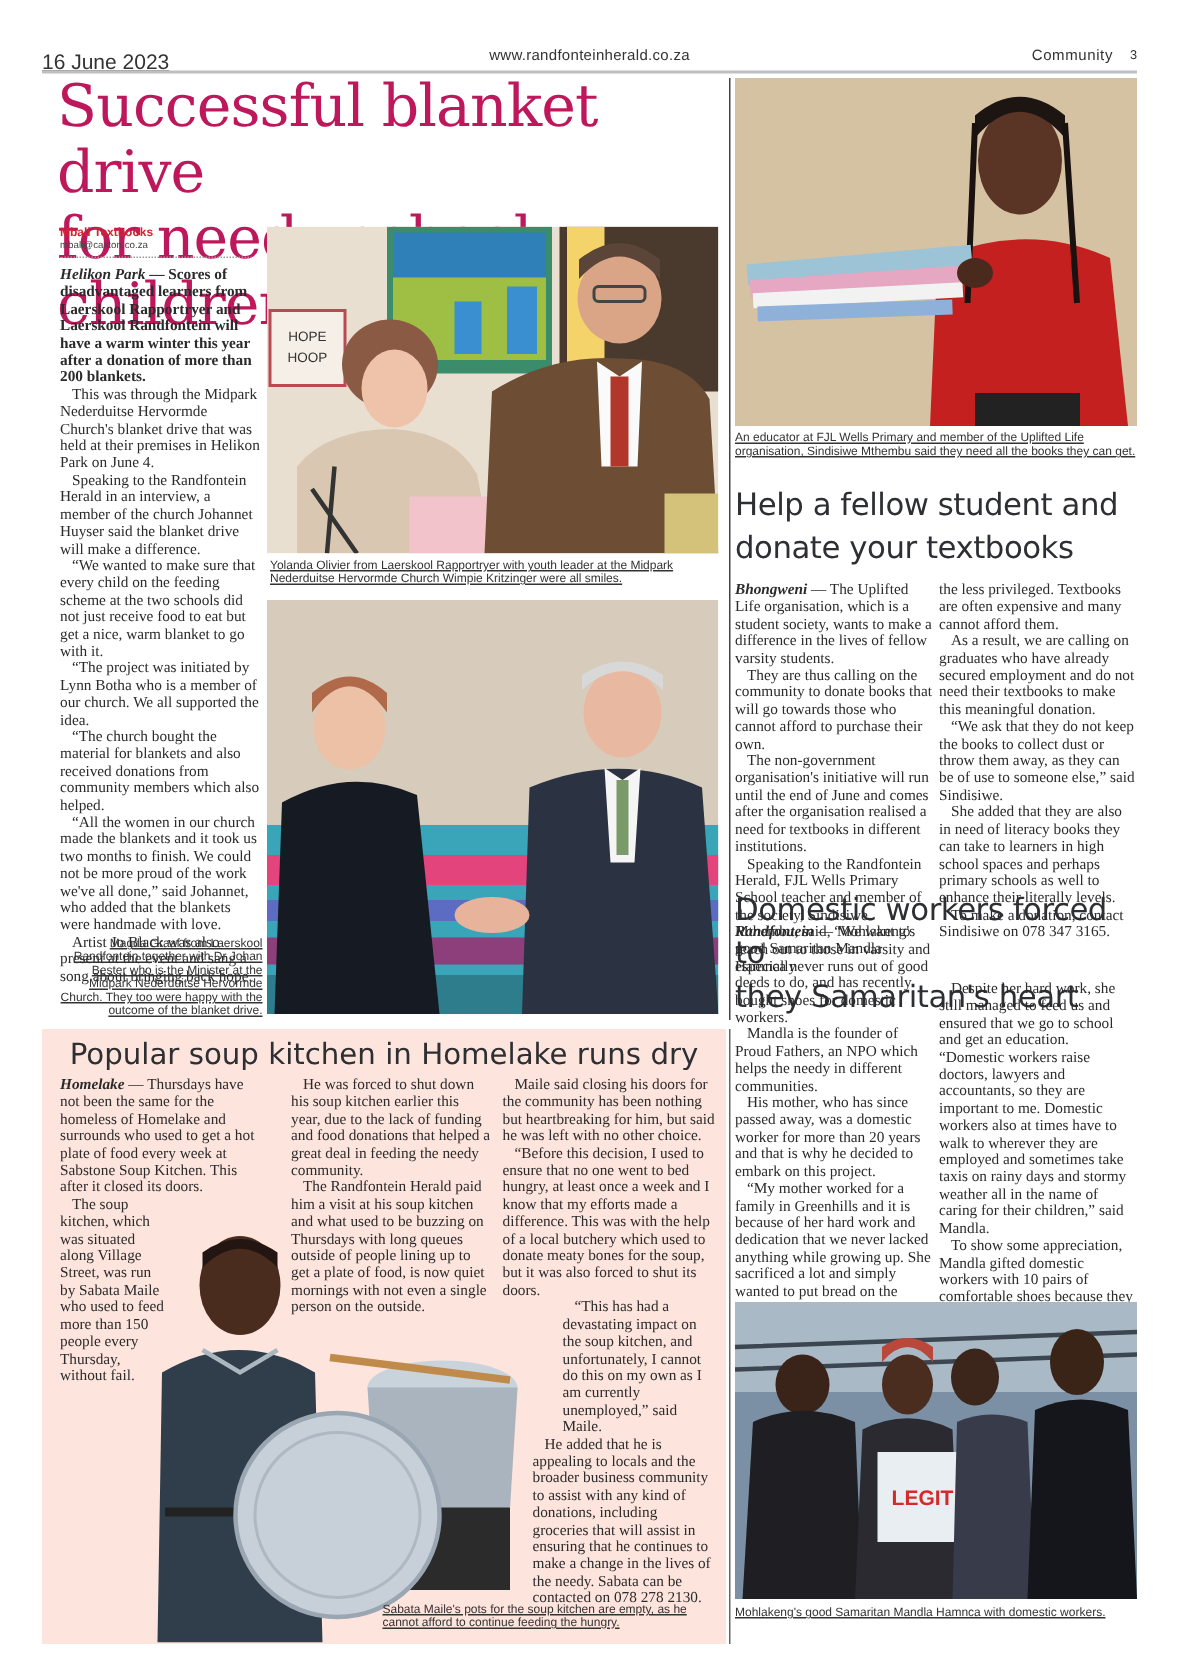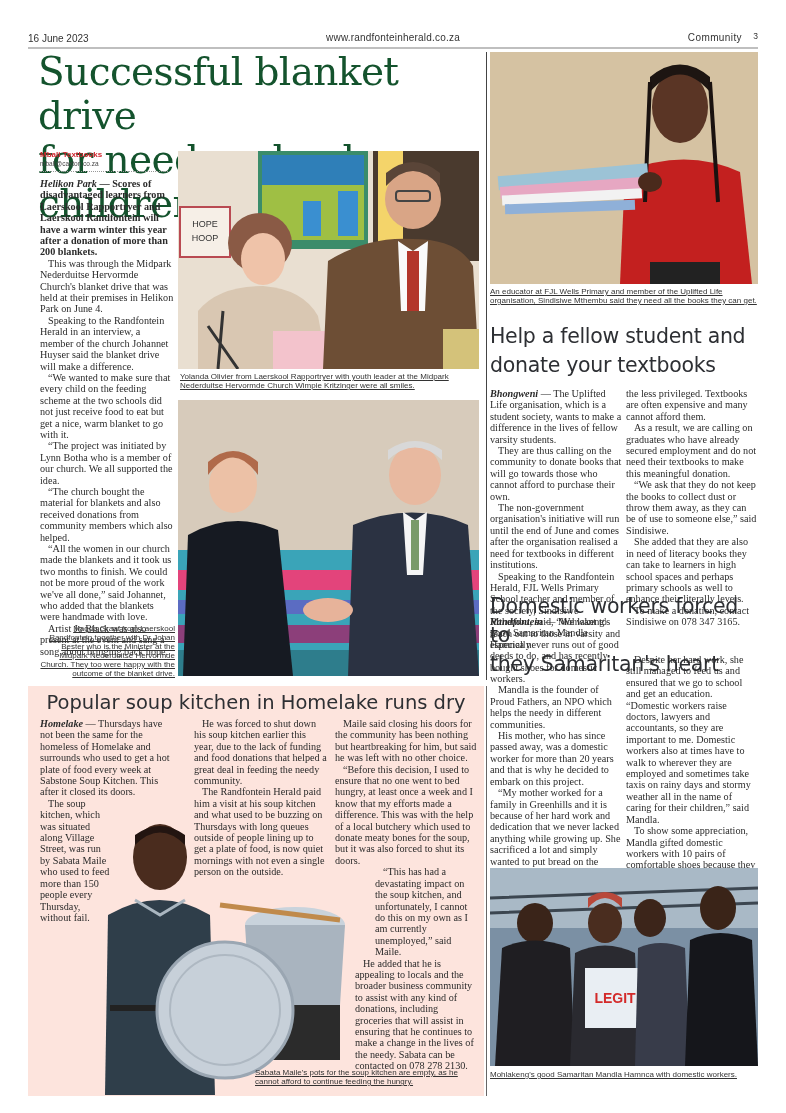--- a/index.html
+++ b/index.html
@@ -3,30 +3,30 @@
 <meta charset="utf-8">
 <style>
   * { box-sizing: border-box; margin: 0; padding: 0; }
   html, body { width: 786px; height: 1113px; background: #ffffff; overflow: hidden; }
   body { position: relative; font-family: "Liberation Serif", serif; color: #2a2a2a; }
 
   .abs { position: absolute; }
 
   
   .hdr { top: 30px; left: 28px; width: 730px; height: 16px; font-family: "Liberation Sans", sans-serif; font-size: 9.5px; color: #333; }
-  .hdr .date { position: absolute; left: 0; top: 3px; font-size: 10px; }
+  .hdr .date { position: absolute; left: 0; top: 3px; font-size: 14px; text-decoration: underline; }
   .hdr .url { position: absolute; left: 0; right: 0; top: 2px; text-align: center; font-size: 10px; letter-spacing: 0.2px; }
   .hdr .section { position: absolute; right: 16px; top: 2px; font-size: 10px; letter-spacing: 0.4px; }
   .hdr .page { position: absolute; right: 0; top: 1px; font-size: 8.5px; }
   .hdr-rule { top: 47px; left: 28px; width: 730px; height: 2px; background: #bfbfbf; }
 
   .vrule { background: #444; width: 1px; }
 
   
-  .headline { left: 38px; top: 50px; width: 440px; font-family: "DejaVu Serif", serif; font-size: 39px; line-height: 44px; color: #14532d; letter-spacing: -0.6px; }
+  .headline { left: 38px; top: 50px; width: 440px; font-family: "DejaVu Serif", serif; font-size: 39px; line-height: 44px; color: #be185d; letter-spacing: -0.6px; }
 
   .byline-name { left: 40px; top: 150px; font-family: "Liberation Sans", sans-serif; font-weight: bold; font-size: 8px; color: #d0262e; }
   .byline-email { left: 40px; top: 160px; font-family: "Liberation Sans", sans-serif; font-size: 6.5px; color: #444; }
   .byline-rule { left: 40px; top: 171px; width: 128px; border-top: 1px dotted #999; }
 
   .body-col { font-size: 10.2px; line-height: 11.4px; color: #2b2b2b; }
   .body-col p { text-indent: 8px; }
   .body-col p.lead { text-indent: 0; }
   .body-col p.lead-bold { text-indent: 0; font-weight: bold; }
   .dateline { font-weight: bold; font-style: italic; }

